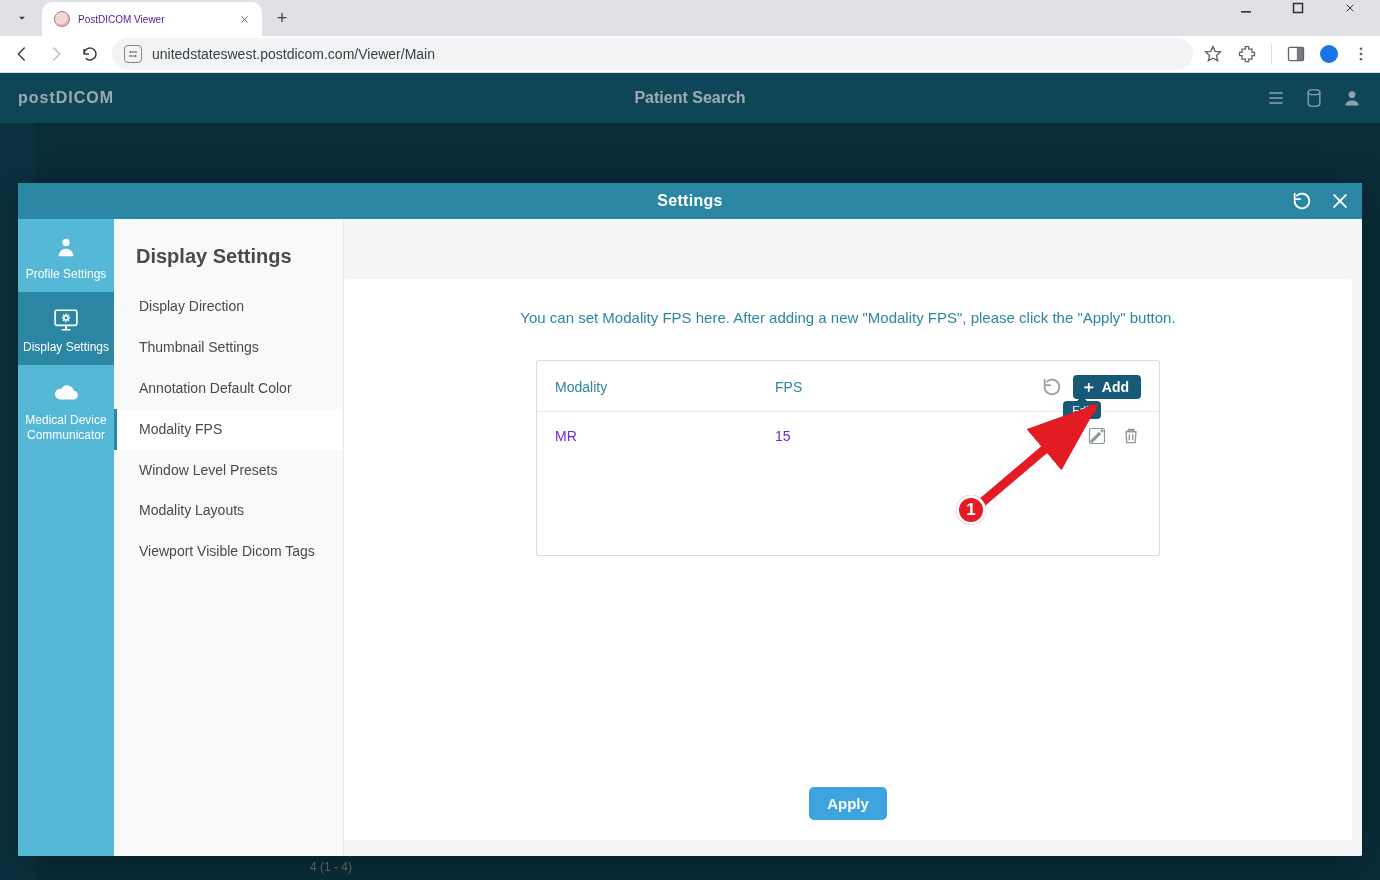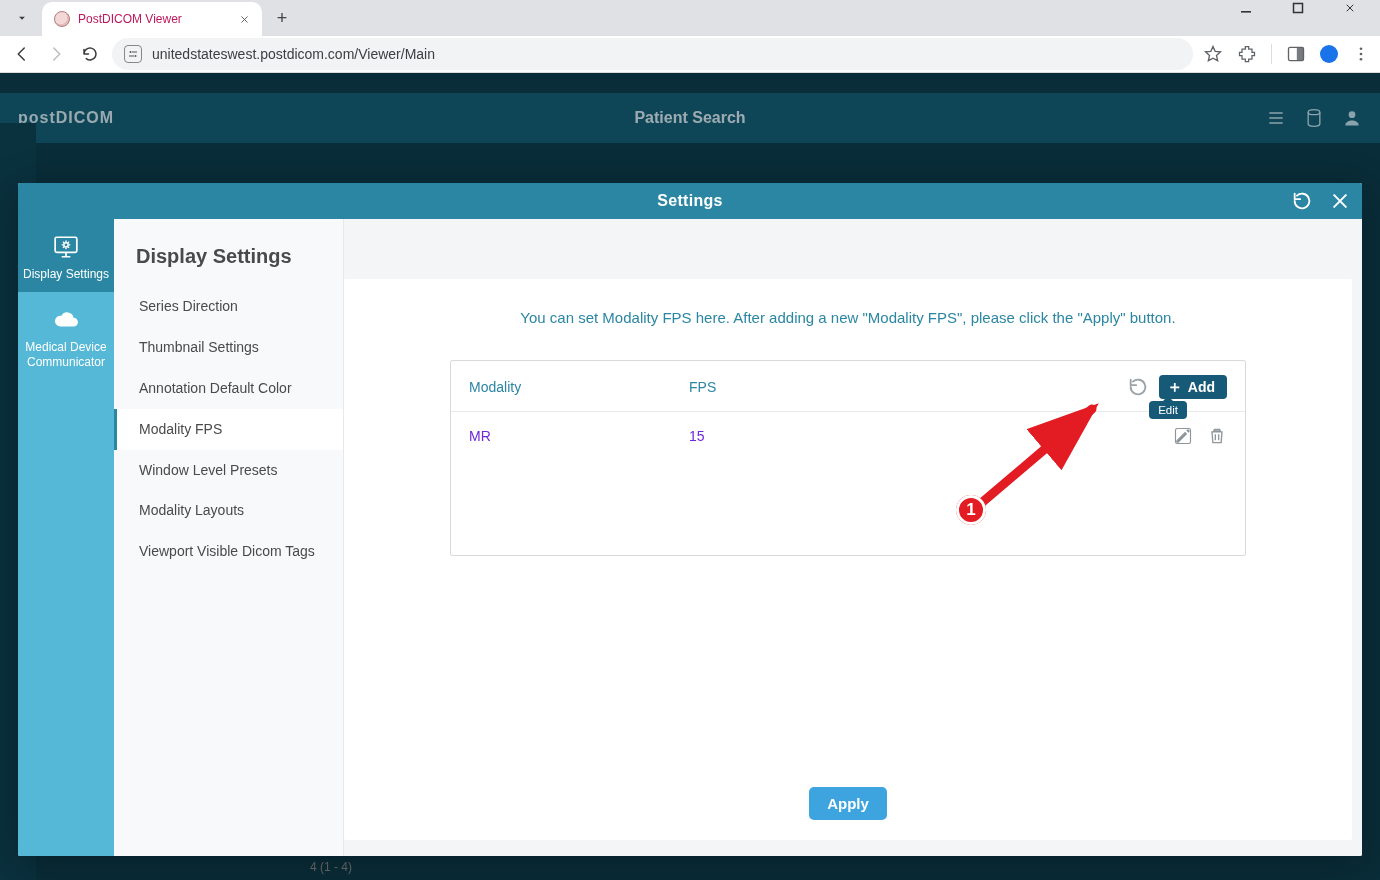--- a/index.html
+++ b/index.html
@@ -1,37 +1,37 @@
 <!DOCTYPE html>
 <html><head>
 <meta charset="utf-8">
 <style>
   * { box-sizing: border-box; margin: 0; padding: 0; }
   html, body { width: 1380px; height: 880px; font-family: "Segoe UI", Arial, sans-serif; overflow: hidden; background:#fff; }
   
   .chrome { width:100%; height:100%; background:#fff; display:flex; flex-direction:column; }
   .tabbar { height:36px; background:#dfe1e4; display:flex; align-items:flex-end; padding-left:8px; position:relative; }
   .tab-dropdown { width:28px; height:28px; display:flex; align-items:center; justify-content:center; margin-bottom:4px; color:#333; }
-  .tab { background:#fff; height:34px; border-radius:10px 10px 0 0; display:flex; align-items:center; padding:0 12px; gap:8px; min-width:220px; margin-left:6px; color:#be185d; font-size:12px; }
+  .tab { background:#fff; height:34px; border-radius:10px 10px 0 0; display:flex; align-items:center; padding:0 12px; gap:8px; min-width:220px; margin-left:6px; color:#4c1d95; font-size:10px; }
   .tab .favicon { width:16px; height:16px; border-radius:50%; border:1px solid #b07a7a; background:radial-gradient(circle at 40% 40%, #f4d7d7 0 55%, #e3bcbc 56% 100%); flex:0 0 16px; }
   .tab .tab-close { margin-left:auto; color:#555; }
   .newtab { width:28px; height:28px; display:flex; align-items:center; justify-content:center; color:#444; margin-left:6px; margin-bottom:4px; font-size:18px; }
   .win-controls { position:absolute; right:6px; top:2px; display:flex; gap:22px; color:#3a3a3a; }
   .win-controls span { width:30px; text-align:center; font-size:13px; }
   .addrbar { height:36px; background:#fff; border-bottom:1px solid #dcdcdc; display:flex; align-items:center; padding:18px 10px; gap:10px; }
   .nav-icn { width:24px; height:24px; display:flex; align-items:center; justify-content:center; color:#4a4a4a; }
   .nav-icn.disabled { color:#b5b5b5; }
   .omnibox { flex:1; height:32px; background:#f1f3f4; border-radius:16px; display:flex; align-items:center; padding:0 12px; gap:10px; color:#3c4043; font-size:14px; }
   .omnibox .siteicon { width:18px;height:18px;border:1px solid #888;border-radius:4px; display:flex; align-items:center;justify-content:center; font-size:10px; color:#555;}
   .addr-right { display:flex; align-items:center; gap:14px; color:#5f6368; }
   .addr-right .sep { width:1px; height:20px; background:#dcdcdc; }
   .avatar-dot { width:18px; height:18px; border-radius:50%; background:#1a73e8; }
   
   .page { flex:1; position:relative; background:#0a3340; overflow:hidden; }
-  .page-banner { height:50px; background:linear-gradient(#135a6e,#135a6e); display:flex; align-items:center; padding:0 18px; color:#cfe6ee;margin-top:20px; }
+  .page-banner { height:50px; background:linear-gradient(#135a6e,#135a6e); display:flex; align-items:center; padding:0 18px; color:#cfe6ee; }
   .page-banner .logo { font-weight:700; letter-spacing:1px; color:#e6f2f6; }
   .page-banner .spacer { flex:1; }
   .page-banner .hicons { display:flex; gap:18px; color:#cfe6ee; }
   .page-side { position:absolute; left:0; top:50px; bottom:0; width:36px; background:#0c3a47; }
   .page-dim { position:absolute; inset:0; background:rgba(10,35,45,0.35); }
   
   .modal { position:absolute; left:18px; right:18px; top:110px; bottom:24px; background:#f3f5f7; border-radius:2px; box-shadow:0 8px 40px rgba(0,0,0,.3); display:flex; flex-direction:column; overflow:hidden; }
   .modal-header { height:36px; background:#2b86a3; color:#fff; display:flex; align-items:center; justify-content:center; position:relative; font-weight:600; font-size:16px; letter-spacing:.3px; }
   .modal-header .hright { position:absolute; right:10px; top:0; bottom:0; display:flex; align-items:center; gap:14px; }
   .modal-header .hicon { width:24px; height:24px; display:flex; align-items:center; justify-content:center; color:#fff; }
@@ -45,21 +45,21 @@
   
   .ssidebar { width:230px; background:#f7f9fa; border-right:1px solid #e8e8e8; padding-top:22px; }
   .ssidebar h2 { font-size:20px; font-weight:600; color:#4a4a4a; padding:4px 22px 18px; }
   .slist { display:flex; flex-direction:column; }
   .sitem { padding:11px 22px; color:#4a4a4a; font-size:14px; cursor:pointer; border-left:3px solid transparent; line-height:1.35; }
   .sitem.active { background:#fff; border-left-color:#2b86a3; }
   
   .content { flex:1; background:#f3f5f7; position:relative; }
   .content-inner { position:absolute; left:0; right:10px; top:60px; bottom:16px; background:#fff; border-radius:2px; padding:30px 30px 20px; display:flex; flex-direction:column; }
   .helptext { text-align:center; color:#2b86a3; font-size:15px; margin-bottom:34px; }
-  .tablecard { border:1px solid #d8dbde; border-radius:2px; width:796px; align-self:center; min-height:196px; position:relative; padding:0; }
+  .tablecard { border:1px solid #d8dbde; border-radius:2px; width:624px; align-self:center; min-height:196px; position:relative; padding:0; }
   .thead { display:flex; align-items:center; padding:14px 18px 12px; color:#2b86a3; font-size:14px; border-bottom:1px solid #e6e8ea; }
   .col-mod { width:220px; }
   .col-fps { width:220px; }
   .thead .right-tools { margin-left:auto; display:flex; align-items:center; gap:10px; position:relative; }
   .undo-icn { color:#9aa2a7; display:flex; }
   .addbtn { background:#175a77; color:#fff; border-radius:4px; padding:4px 12px 4px 8px; display:flex; align-items:center; gap:5px; font-weight:600; font-size:14px; cursor:pointer; }
   .addbtn .plus { font-size:16px; line-height:1; }
   .tooltip { position:absolute; top:26px; right:40px; background:#175a77; color:#fff; font-size:11.5px; padding:3px 9px; border-radius:4px; }
   .tooltip:before { content:""; position:absolute; top:-5px; left:50%; transform:translateX(-50%); border:5px solid transparent; border-bottom-color:#175a77; border-top:none; }
   .trow { display:flex; align-items:center; padding:14px 18px; font-size:14px; color:#6d28d9; }
@@ -209,20 +209,29 @@
           </span>
           <span class="hicon">
             <svg width="20" height="20" viewBox="0 0 24 24">
                 <path d="M5 5l14 14M19 5L5 19" stroke="#fff" stroke-width="2.4" stroke-linecap="round"></path>
               </svg>
           </span>
         </div>
       </div>
       <div class="modal-body">
         <div class="psidebar">
+          <div class="pitem">
+            <span class="picon">
+                <svg width="22" height="22" viewBox="0 0 24 24">
+                  <circle cx="12" cy="7" r="4"></circle>
+                  <path d="M4 22c0-4.4 3.6-8 8-8s8 3.6 8 8z"></path>
+                </svg>
+              </span>
+            <span>Profile Settings</span>
+          </div>
           <div class="pitem active">
             <span class="picon">
                 <svg width="26" height="26" viewBox="0 0 24 24">
                   <rect x="2" y="3" width="20" height="14" rx="1.5" fill="none" stroke="#fff" stroke-width="1.6"></rect>
                   <path d="M8 21h8M12 17v4" stroke="#fff" stroke-width="1.6"></path>
                   <circle cx="12" cy="10" r="2" fill="none" stroke="#fff" stroke-width="1.4"></circle>
                   <path d="M12 6v1.5M12 12.5V14M8 10h1.5M14.5 10H16M9.2 7.2l1 1M13.8 11.8l1 1M14.8 7.2l-1 1M10.2 11.8l-1 1" stroke="#fff" stroke-width="1.3"></path>
                 </svg>
               </span>
             <span>Display Settings</span>
@@ -233,21 +242,21 @@
                   <path d="M7 18a5 5 0 1 1 .8-9.9A6 6 0 0 1 19 10a4 4 0 0 1 0 8H7z" fill="#fff"></path>
                 </svg>
               </span>
             <span>Medical Device Communicator</span>
           </div>
         </div>
 
         <div class="ssidebar">
           <h2>Display Settings</h2>
           <div class="slist" id="slist">
-              <div class="sitem">Series Direction</div>
+              <div class="sitem">Display Direction</div>
               <div class="sitem">Thumbnail Settings</div>
               <div class="sitem">Annotation Default Color</div>
               <div class="sitem active">Modality FPS</div>
               <div class="sitem">Window Level Presets</div>
               <div class="sitem">Modality Layouts</div>
               <div class="sitem">Viewport Visible Dicom Tags</div>
             </div>
         </div>
 
         <div class="content">

